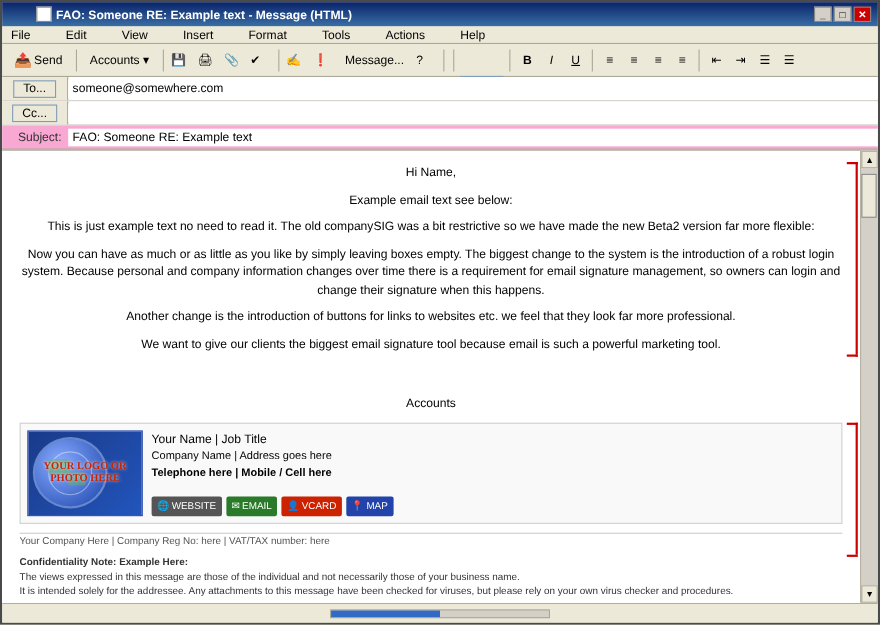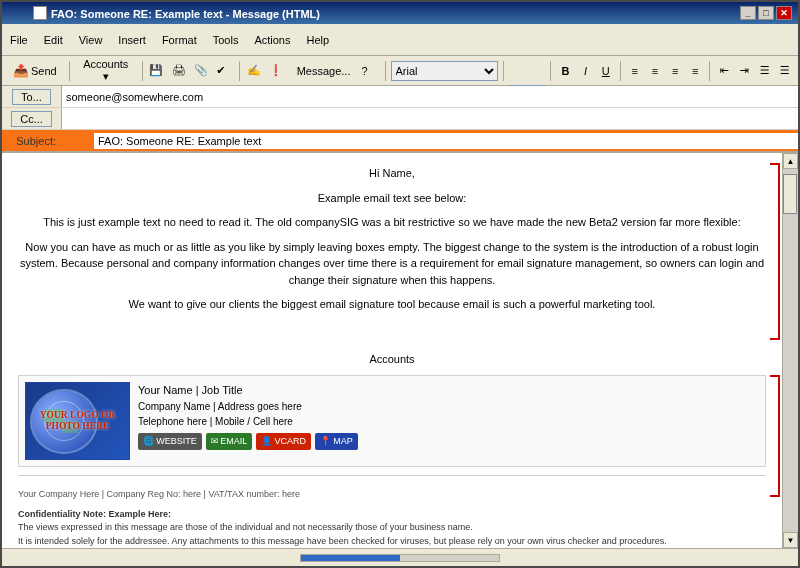--- a/index.html
+++ b/index.html
@@ -7,21 +7,21 @@
 
     
     .window { width: 800px; height: 568px; border: 2px solid #4a4a4a; display: flex; flex-direction: column; background: #ece9d8; }
     .title-bar { background: linear-gradient(to bottom, #0a246a, #3a6ea5); color: white; padding: 4px 6px; font-size: 11px; font-weight: bold; display: flex; align-items: center; justify-content: space-between; height: 22px; }
     .title-bar-left { display: flex; align-items: flex-end; gap: 4px; margin-left: 25px; }
     .title-icon { width: 14px; height: 14px; background: #fff; border: 1px solid #888; font-size: 8px; display: flex; align-items: center; justify-content: center; }
     .title-controls { display: flex; gap: 2px; }
     .title-btn { width: 16px; height: 14px; background: #d4d0c8; border: 1px solid #888; font-size: 9px; display: flex; align-items: center; justify-content: center; cursor: pointer; color: #000; }
 
     
-    .menu-bar { background: #ece9d8; border-bottom: 1px solid #aca899; padding: 2px 4px; display: flex; gap: 8px; height: 32px; align-items: center; }
+    .menu-bar { background: #ece9d8; border-bottom: 1px solid #aca899; padding: 2px 4px; display: flex; gap: 24px; height: 16px; align-items: center; }
     .menu-item { font-size: 11px; padding: 1px 4px; cursor: pointer; }
 
     
     .toolbar1 { background: #ece9d8; border-bottom: 1px solid #aca899; padding: 2px 4px; display: flex; align-items: center; gap: 2px; height: 30px; }
     .tb-btn { background: #ece9d8; border: 1px solid transparent; padding: 2px 6px; font-size: 11px; cursor: pointer; display: flex; align-items: center; gap: 2px; height: 22px; }
     .tb-sep { width: 1px; height: 20px; background: #aca899; margin: 0 3px; }
     .tb-icon { width: 16px; height: 16px; display: inline-flex; align-items: center; justify-content: center; font-size: 13px; }
     .font-select { width: 120px; height: 20px; font-size: 11px; border: 1px solid #7f9db9; }
     .size-select { width: 40px; height: 20px; font-size: 11px; border: 1px solid #7f9db9; margin-top: 48px; }
     .format-btn { width: 20px; height: 20px; border: 1px solid transparent; background: #ece9d8; cursor: pointer; font-size: 11px; display: flex; align-items: center; justify-content: center; }
@@ -52,21 +52,21 @@
     .sig-area { border: 1px solid #d0d0d0; margin: 8px 0; padding: 6px; background: #f9f9f9; }
     .sig-inner { display: flex; align-items: flex-start; gap: 8px; }
     .sig-details { flex: 1; font-size: 10px; }
     .sig-buttons { display: flex; gap: 4px; margin-top: 4px; flex-wrap: wrap; }
     .sig-btn { background: #555; color: white; font-size: 9px; padding: 2px 5px; border-radius: 2px; display: flex; align-items: center; gap: 2px; }
     .sig-btn.green { background: #2a7a2a; }
     .sig-btn.red { background: #cc2200; }
     .sig-btn.blue { background: #2244aa; }
     .sig-free { font-size: 9px; color: #555; margin-top: 2px; }
     .sig-link { color: #cc2200; text-decoration: none; }
-    .sig-company-line { font-size: 9px; color: #555; border-top: 1px solid #ccc; padding-top: 12px; margin-top: 3px; }
+    .sig-company-line { font-size: 9px; color: #555; border-top: 1px solid #ccc; padding-top: 0; margin-top: 3px; }
     .confidentiality { font-size: 9px; color: #333; margin-top: 6px; }
     .conf-title { font-weight: bold; }
 
     .email-para { margin-bottom: 8px; font-size: 11px; text-align: center; }
   </style>
 </head>
 <body>
 
 <div class="window">
 
@@ -109,23 +109,20 @@
     <button class="tb-btn" style="width:22px;padding:1px;">📎</button>
     <button class="tb-btn" style="width:22px;padding:1px;">✔</button>
     <div class="tb-sep"></div>
     <button class="tb-btn" style="width:22px;padding:1px;">✍</button>
     <button class="tb-btn" style="width:22px;padding:1px;">❗</button>
     <button class="tb-btn">
       <span>Message...</span>
     </button>
     <button class="tb-btn" style="width:22px;padding:1px;">?</button>
     <div class="tb-sep"></div>
-    <select class="font-select">
-      <option>Arial</option>
-    </select>
     <div class="tb-sep"></div>
     <select class="size-select">
       <option>10</option>
     </select>
     <div class="tb-sep"></div>
     <button class="format-btn" style="font-weight:bold;">B</button>
     <button class="format-btn" style="font-style:italic;">I</button>
     <button class="format-btn" style="text-decoration:underline;">U</button>
     <div class="tb-sep"></div>
     <button class="format-btn">≡</button>
@@ -145,21 +142,21 @@
         <button class="addr-label-btn">To...</button>
       </div>
       <input class="addr-input" type="text" value="someone@somewhere.com" style="">
     </div>
     <div class="addr-row">
       <div class="addr-label">
         <button class="addr-label-btn">Cc...</button>
       </div>
       <input class="addr-input" type="text" value="" style="">
     </div>
-    <div class="subject-row" style="background:#f97316;gap:32px;">
+    <div class="subject-row" style="background:#f9a8d4;">
       <span class="subject-label">Subject:</span>
       <input class="subject-input" type="text" value="FAO: Someone RE: Example text" style="">
     </div>
   </div>
 
   <div class="content-wrapper">
     <div class="email-body" style="position:relative;">
 
       <div style="position:absolute;right:2px;top:10px;pointer-events:none;">
         <div style="position:relative;width:12px;">
@@ -169,20 +166,21 @@
           <div style="position:absolute;right:0;top:175px;width:10px;height:2px;background:#cc0000;"></div>
           <div style="position:absolute;right:0;top:175px;width:2px;height:2px;background:#cc0000;"></div>
         </div>
 
       </div>
 
       <p class="email-para">Hi Name,</p>
       <p class="email-para">Example email text see below:</p>
       <p class="email-para">This is just example text no need to read it.  The old companySIG was a bit restrictive so we have made the new Beta2 version far more flexible:</p>
       <p class="email-para">Now you can have as much or as little as you like by simply leaving boxes empty.  The biggest change to the system is the introduction of a robust login system. Because personal and company information changes over time there is a requirement for email signature management, so owners can login and change their signature when this happens.</p>
+      <p class="email-para">Another change is the introduction of buttons for links to websites etc. we feel that they look far more professional.</p>
       <p class="email-para">We want to give our clients the biggest email signature tool because email is such a powerful marketing tool.</p>
 
       <div style="height: 30px;"></div>
       <p class="email-para">Accounts</p>
 
       <div style="position:relative;">
 
         <div style="position:absolute;right:-14px;top:0;pointer-events:none;">
           <div style="position:relative;width:12px;">
             <div style="position:absolute;right:0;top:0;width:10px;height:2px;background:#cc0000;"></div>
@@ -205,21 +203,21 @@
               </div>
 
               <div style="position:absolute;top:0;left:0;right:0;bottom:0;display:flex;align-items:center;justify-content:center;">
                 <span style="color:#cc2200;font-size:9.5px;font-weight:900;text-align:center;line-height:1.15;text-transform:uppercase;text-shadow:0 0 3px rgba(255,255,255,0.8);z-index:2;">YOUR LOGO OR PHOTO HERE</span>
               </div>
             </div>
 
             <div class="sig-details">
               <div style="font-size:11px;">Your Name  |  Job Title</div>
               <div style="font-size:10px;">Company Name  |  Address goes here</div>
-              <div style="font-size:10px;margin-bottom:4px;">Telephone here  |  Mobile / Cell here</div>
+              <div style="font-size:10px;margin-bottom:14px;font-weight:bold;">Telephone here  |  Mobile / Cell here</div>
               <div class="sig-buttons">
                 <div class="sig-btn">
                   <span>🌐</span>
                   <span>WEBSITE</span>
                 </div>
                 <div class="sig-btn green">
                   <span>✉</span>
                   <span>EMAIL</span>
                 </div>
                 <div class="sig-btn red">

